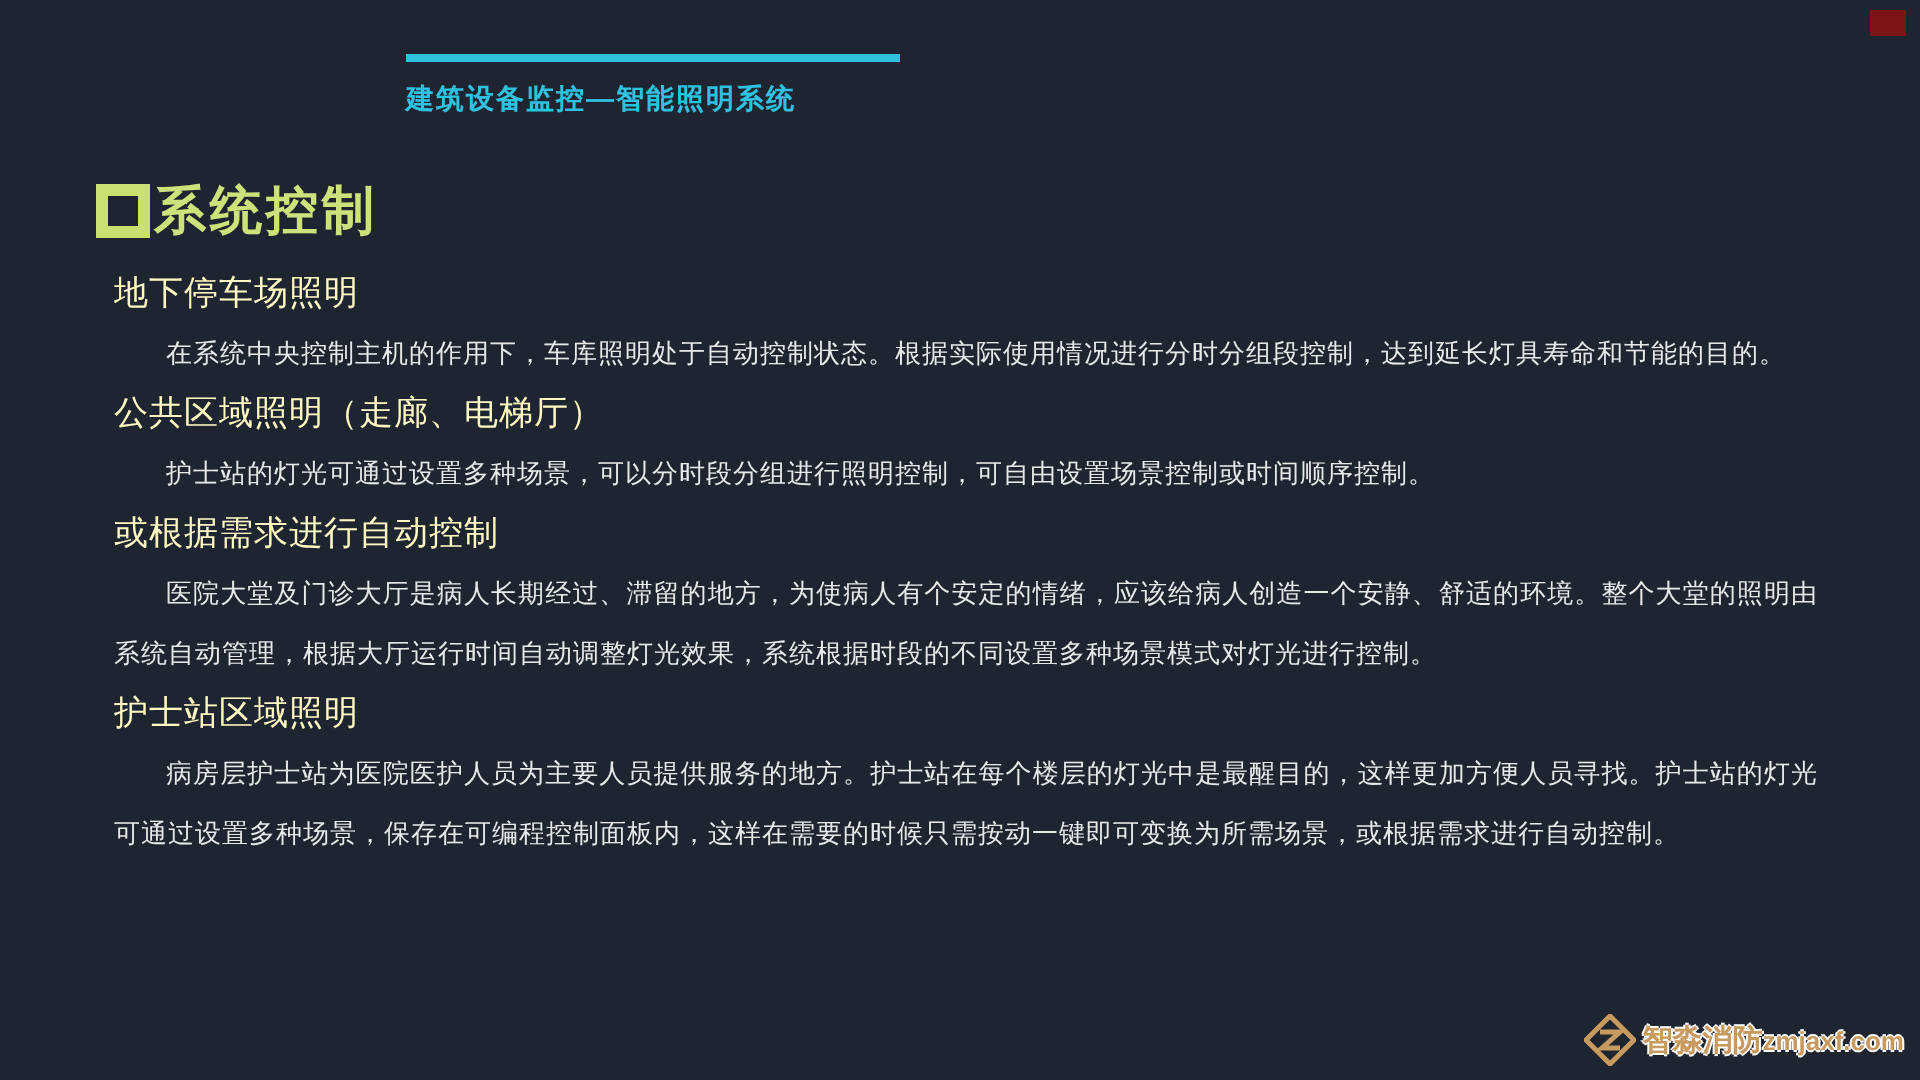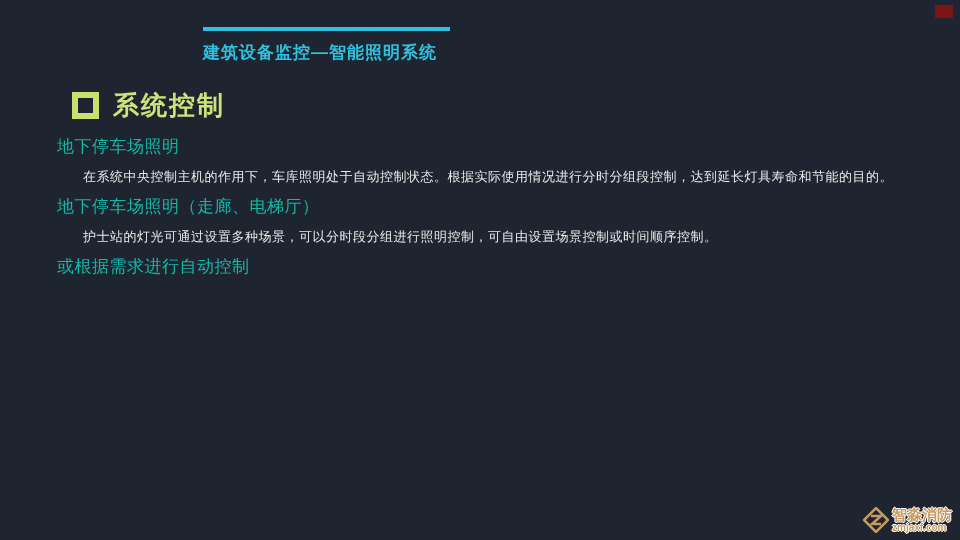--- a/index.html
+++ b/index.html
@@ -30,35 +30,34 @@
     top: 27px;
     left: 203px;
   }
   .header-line {
     width: 247px;
     height: 4px;
     background: #2fc1e0;
   }
   .header-title {
     margin: 10px 0 0 0;
-    font-size: 17px;
+    font-size: 14px;
     font-weight: bold;
     color: #2fc1e0;
     letter-spacing: 1px;
     white-space: nowrap;
   }
   
   .section-row {
     position: absolute;
     top: 88px;
     left: 48px;
     display: flex;
     align-items: center;
-    gap: 14px;
-    margin-left: 24px;
+    gap: 2px;
   }
   .section-square {
     width: 15px;
     height: 15px;
     border: 6px solid #c9e06e;
     display: inline-block;
   }
   .section-title {
     margin: 0;
     font-size: 26px;
@@ -71,21 +70,21 @@
   .content {
     position: absolute;
     top: 132px;
     left: 57px;
     width: 852px;
   }
   .block-heading {
     margin: 0;
     font-size: 17px;
     font-weight: 400;
-    color: #14b8a6;
+    color: #fef9c3;
     line-height: 30px;
     letter-spacing: 0.5px;
   }
   .block-body {
     margin: 0;
     font-size: 13px;
     color: #e6e8ea;
     line-height: 30px;
     text-align: justify;
     text-indent: 2em;
@@ -95,32 +94,32 @@
   .brand {
     position: absolute;
     right: 8px;
     bottom: 7px;
     display: flex;
     align-items: center;
     gap: 3px;
   }
   .brand-text {
     display: flex;
-    flex-direction: column;
+    flex-direction: row;
     line-height: 1;
   }
   .brand-name {
     font-size: 15px;
     font-weight: bold;
     color: #c79b5f;
     text-shadow: -1px 0 #fff, 1px 0 #fff, 0 -1px #fff, 0 1px #fff;
     white-space: nowrap;
   }
   .brand-site {
-    font-size: 10px;
+    font-size: 13px;
     font-weight: bold;
     color: #c79b5f;
     text-shadow: -1px 0 #fff, 1px 0 #fff, 0 -1px #fff, 0 1px #fff;
     margin-top: 1px;
     white-space: nowrap;
   }
 </style>
 </head>
 <body>
 
@@ -139,28 +138,33 @@
   </div>
 
   <main class="content">
 
     <section class="block">
       <h3 class="block-heading">地下停车场照明</h3>
       <p class="block-body">在系统中央控制主机的作用下，车库照明处于自动控制状态。根据实际使用情况进行分时分组段控制，达到延长灯具寿命和节能的目的。</p>
     </section>
 
     <section class="block">
-      <h3 class="block-heading">地下停车场照明（走廊、电梯厅）</h3>
+      <h3 class="block-heading">公共区域照明（走廊、电梯厅）</h3>
       <p class="block-body">护士站的灯光可通过设置多种场景，可以分时段分组进行照明控制，可自由设置场景控制或时间顺序控制。</p>
     </section>
 
     <section class="block">
       <h3 class="block-heading">或根据需求进行自动控制</h3>
+      <p class="block-body">医院大堂及门诊大厅是病人长期经过、滞留的地方，为使病人有个安定的情绪，应该给病人创造一个安静、舒适的环境。整个大堂的照明由系统自动管理，根据大厅运行时间自动调整灯光效果，系统根据时段的不同设置多种场景模式对灯光进行控制。</p>
     </section>
 
+    <section class="block">
+      <h3 class="block-heading">护士站区域照明</h3>
+      <p class="block-body">病房层护士站为医院医护人员为主要人员提供服务的地方。护士站在每个楼层的灯光中是最醒目的，这样更加方便人员寻找。护士站的灯光可通过设置多种场景，保存在可编程控制面板内，这样在需要的时候只需按动一键即可变换为所需场景，或根据需求进行自动控制。</p>
+    </section>
 
   </main>
 
   <div class="brand">
     <svg width="26" height="26" viewBox="0 0 26 26">
       <polygon points="13,1 25,13 13,25 1,13" fill="none" stroke="#c79b5f" stroke-width="2.5"></polygon>
       <path d="M8 9 L18 9 L9 17 L18 17" fill="none" stroke="#c79b5f" stroke-width="2.5"></path>
     </svg>
     <div class="brand-text">
       <span class="brand-name">智淼消防</span>

